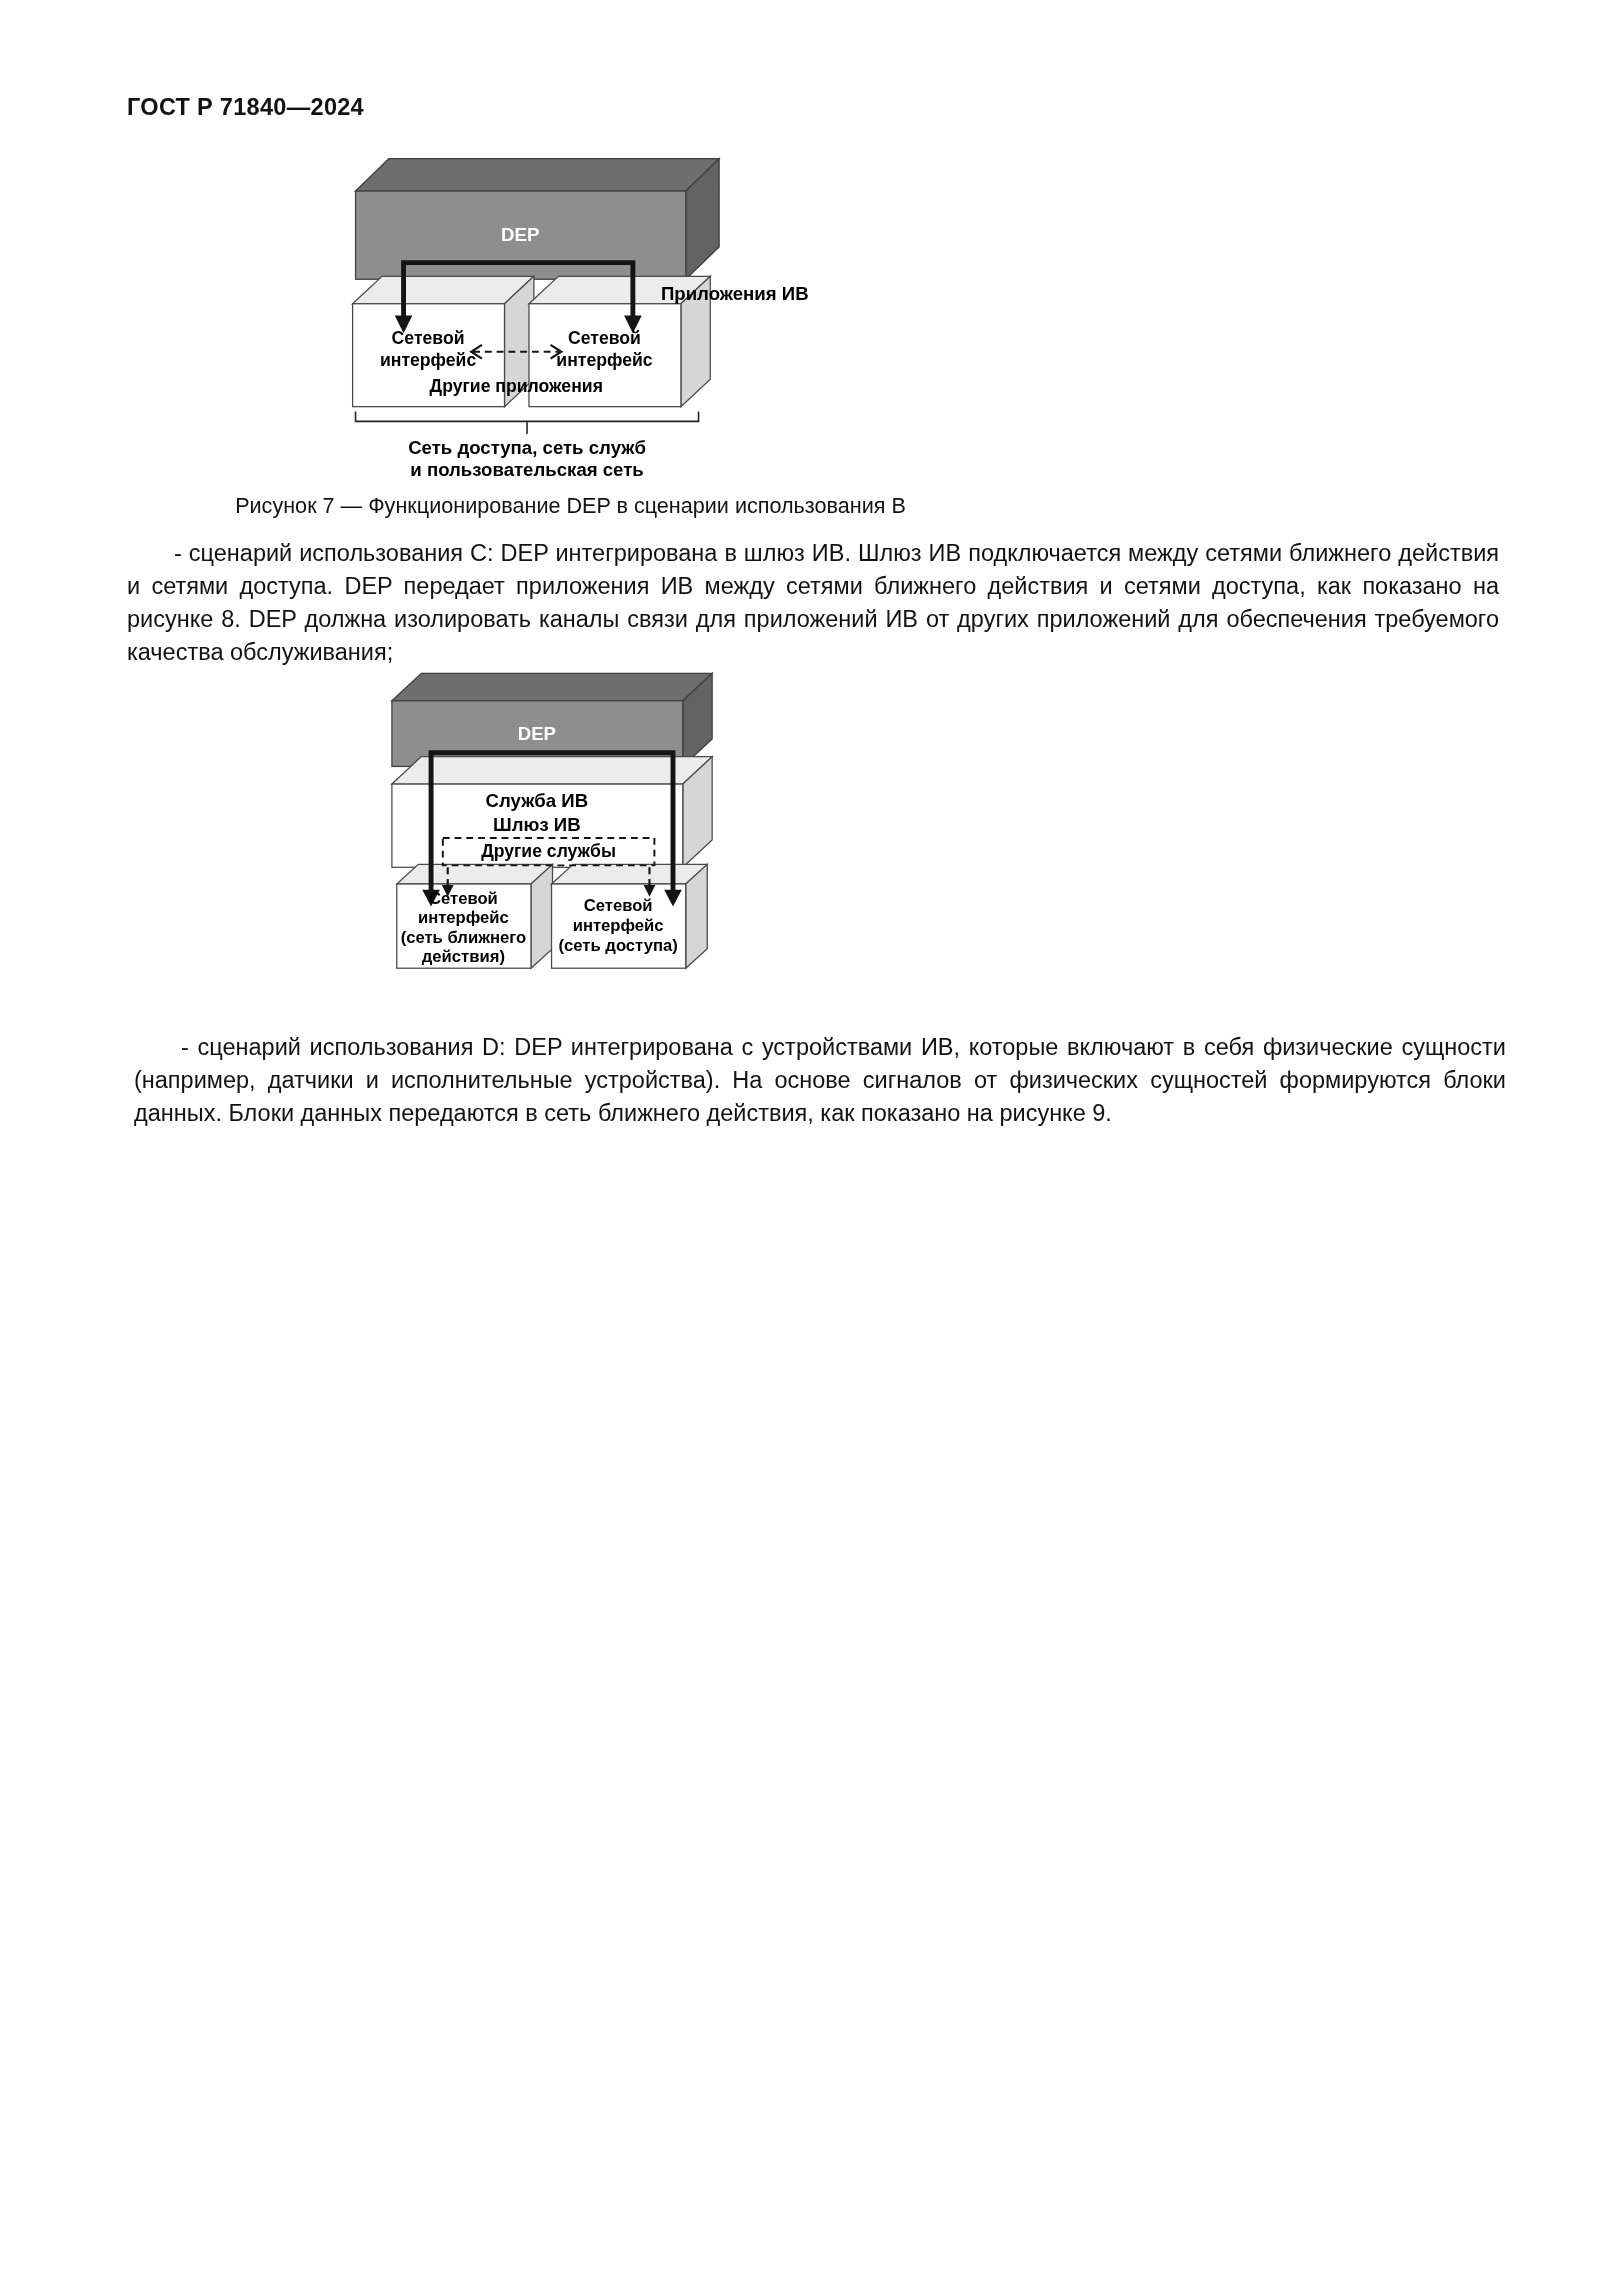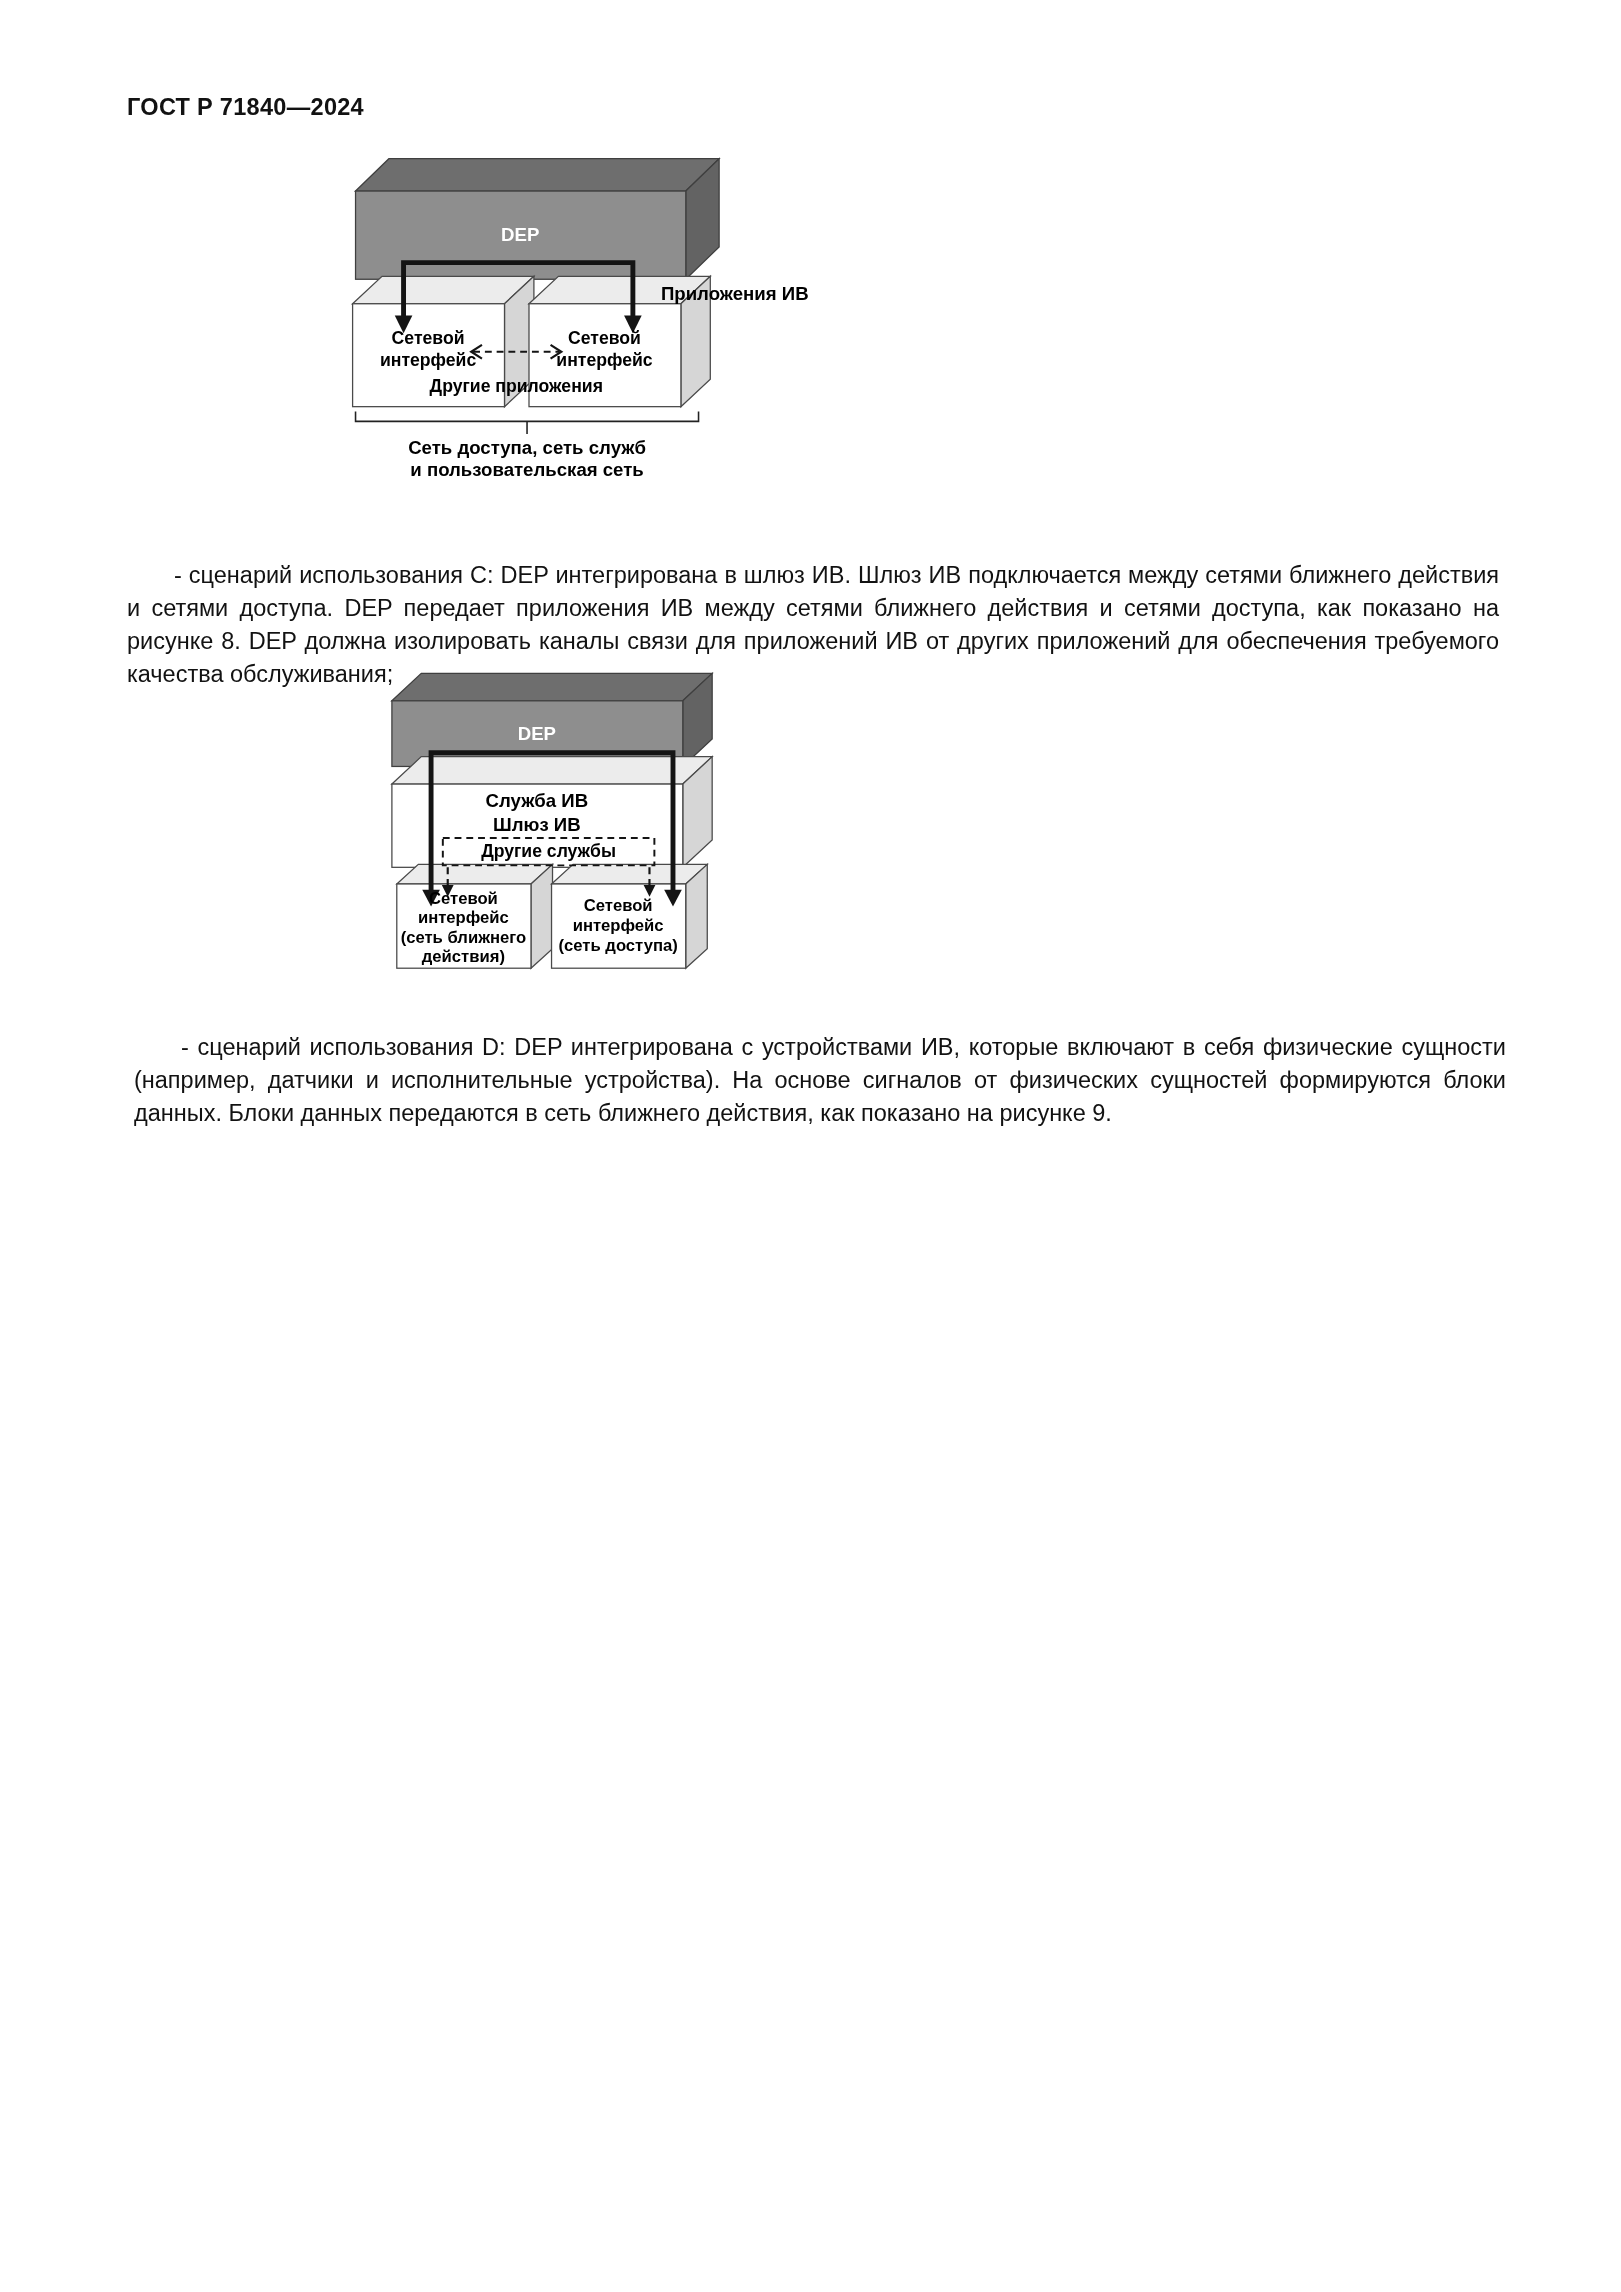--- a/index.html
+++ b/index.html
@@ -23,21 +23,21 @@
     position:absolute; left:0; width:1141px;
     text-align:center; font-size:21.6px;
   }
   .cap7 { top:493px; }
   .cap8 { top:990px; }
   .para {
     position:absolute; left:127px; width:1372px;
     font-size:23.5px; line-height:33px;
     text-align:justify; text-indent:47px;
   }
-  .para-c { top:559px; }
+  .para-c { top:537px; }
   .para-d { top:1031px;margin-left:7px; }
   .page-number { position:absolute; left:127px; top:1867px; font-size:23.5px; }
 
   
   svg text { font-family:"Liberation Sans", sans-serif; }
   .face { stroke:#3f3f3f; stroke-width:1.3; }
   .face-light { stroke:#4a4a4a; stroke-width:1.3; }
   .dep-text { fill:#ffffff; font-weight:bold; font-size:19px; text-anchor:middle; }
   .label-b { fill:#000000; font-weight:bold; font-size:18px; text-anchor:middle; }
   .label-m { fill:#000000; font-weight:bold; font-size:19px; text-anchor:middle; }
@@ -97,20 +97,21 @@
     <text class="label-b" x="107" y="203">Сетевой</text>
     <text class="label-b" x="107" y="225">интерфейс</text>
     <text class="label-b" x="287" y="203">Сетевой</text>
     <text class="label-b" x="287" y="225">интерфейс</text>
     <text class="label-b" x="197" y="252">Другие приложения</text>
     <text class="label-m" x="420" y="158">Приложения ИВ</text>
     <text class="label-m" x="208" y="315">Сеть доступа, сеть служб</text>
     <text class="label-m" x="208" y="338">и пользовательская сеть</text>
   </svg>
 
+  <div class="caption cap7">Рисунок 7 — Функционирование DEP в сценарии использования B</div>
 
   <p class="para para-c">- сценарий использования C: DEP интегрирована в шлюз ИВ. Шлюз ИВ подключается между сетями ближнего действия и сетями доступа. DEP передает приложения ИВ между сетями ближнего действия и сетями доступа, как показано на рисунке 8. DEP должна изолировать каналы связи для приложений ИВ от других приложений для обеспечения требуемого качества обслуживания;</p>
 
   <svg class="fig8" viewBox="0 0 340 340" width="333" height="333">
 
     <g>
       <polygon class="face" points="5,57 35,29 332,29 302,57" fill="#6e6e6e"></polygon>
       <polygon class="face" points="302,57 332,29 332,96 302,124" fill="#636363"></polygon>
       <rect class="face" x="5" y="57" width="297" height="67" fill="#8e8e8e"></rect>
     </g>

